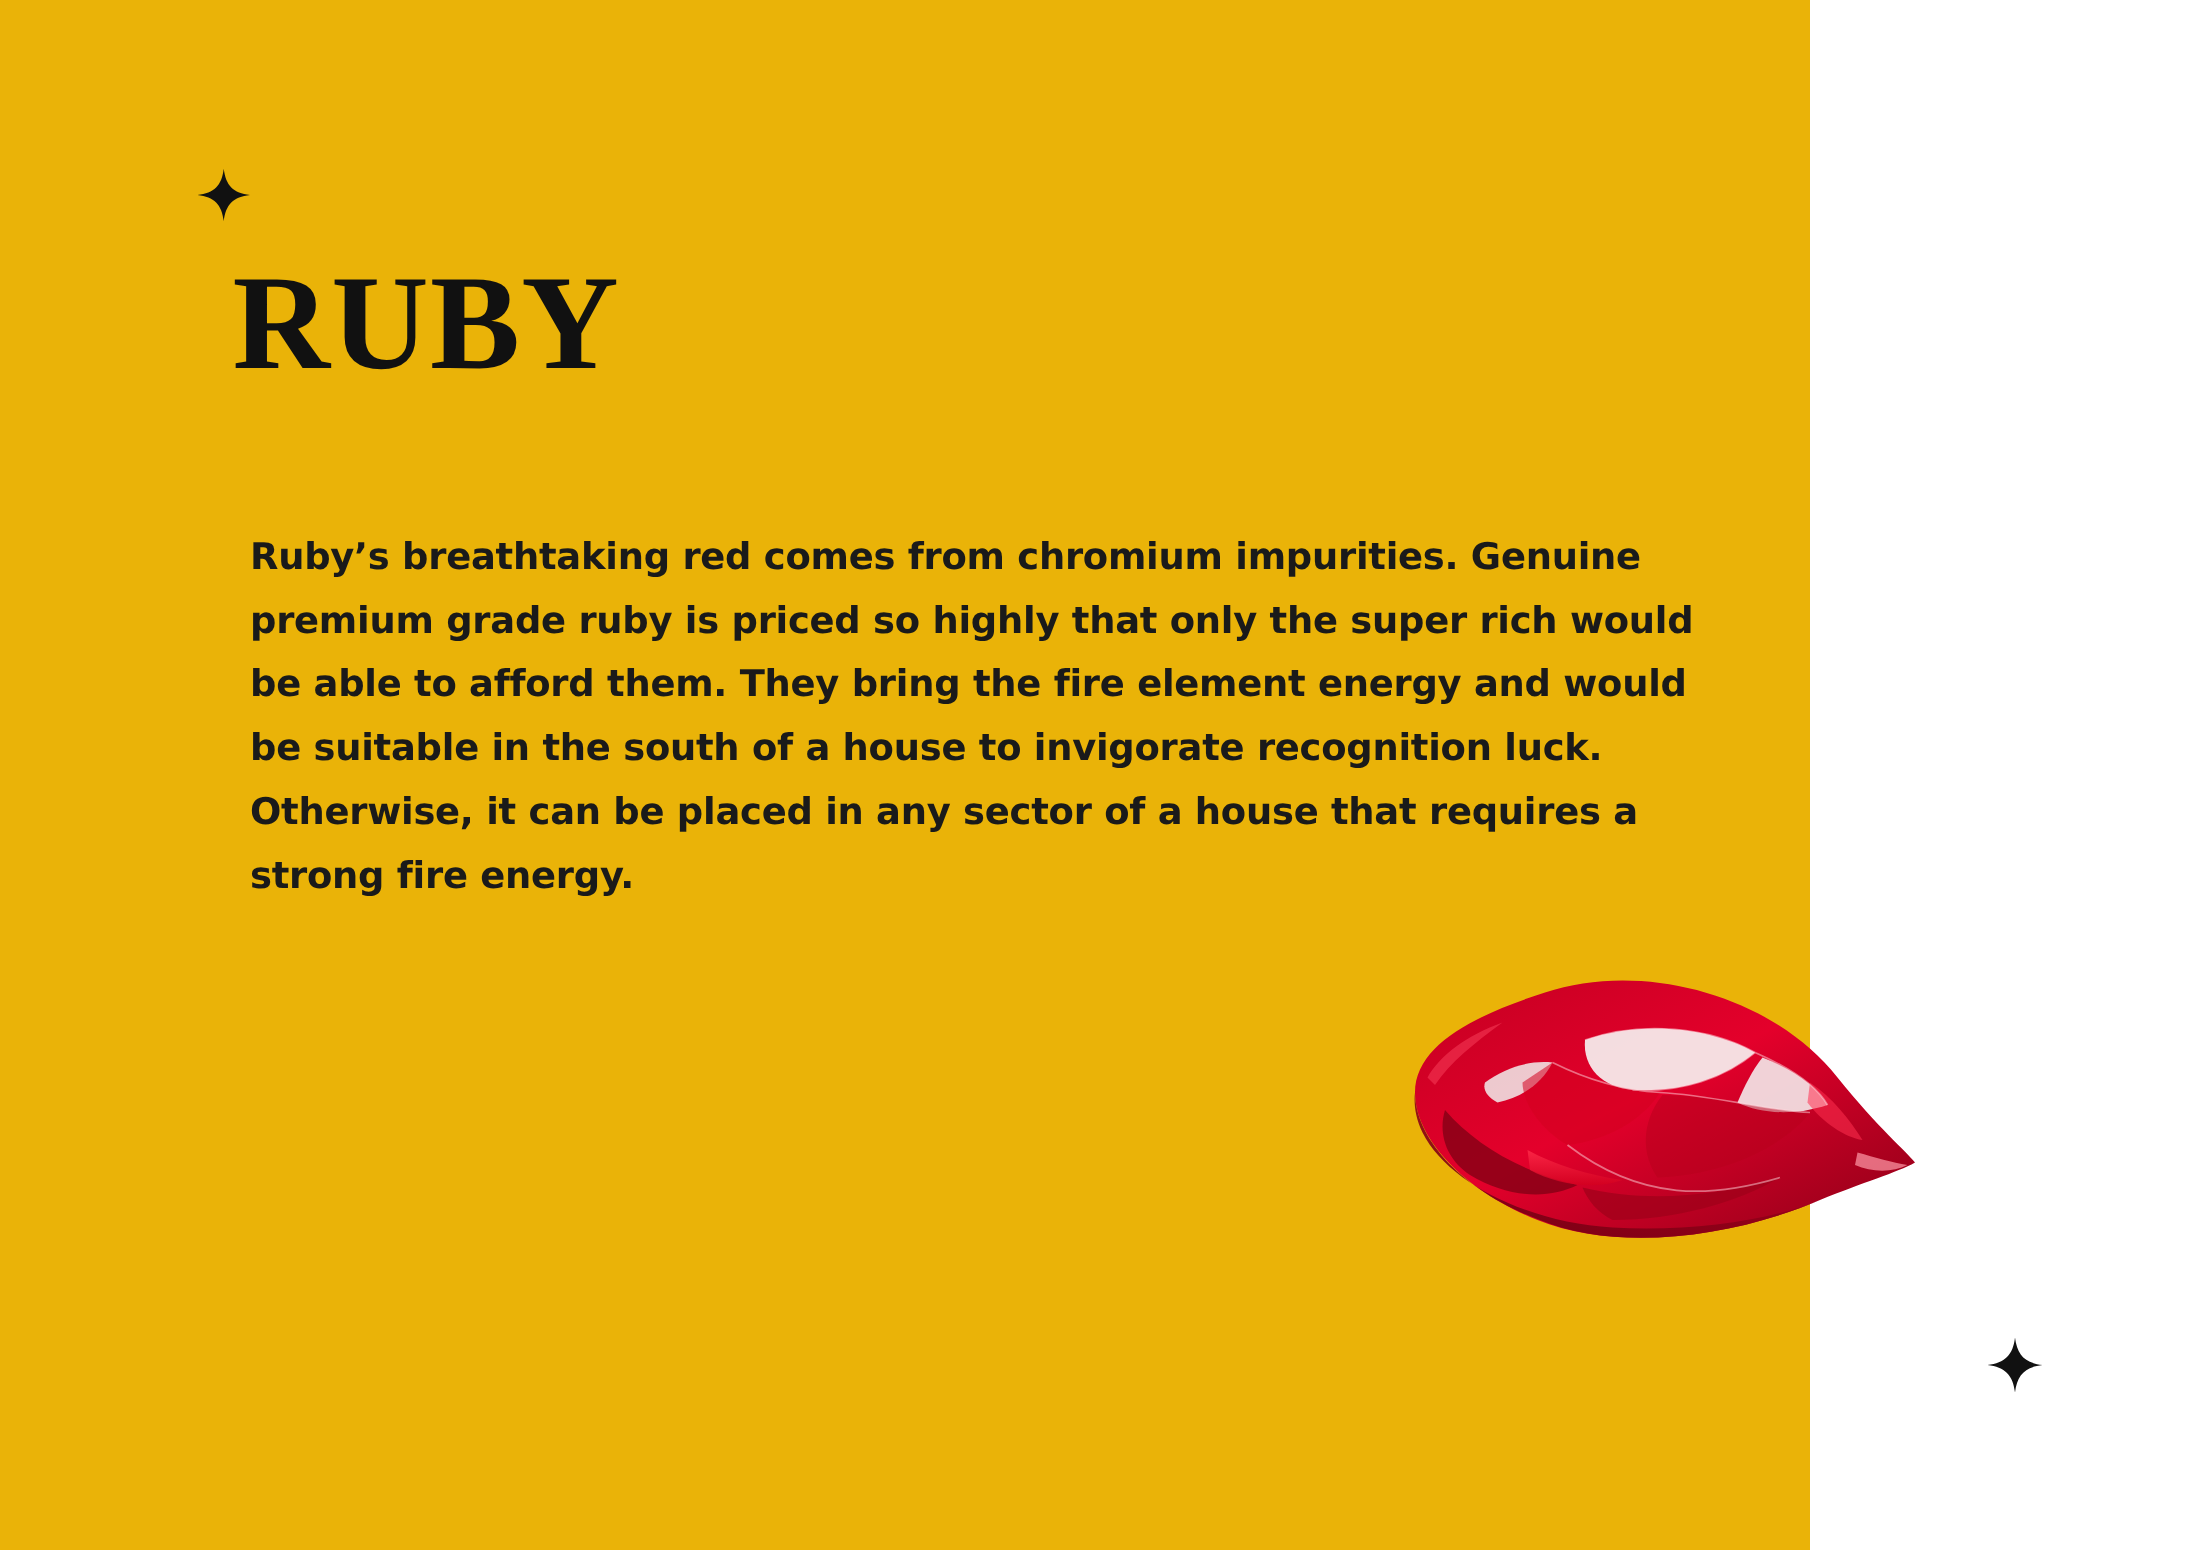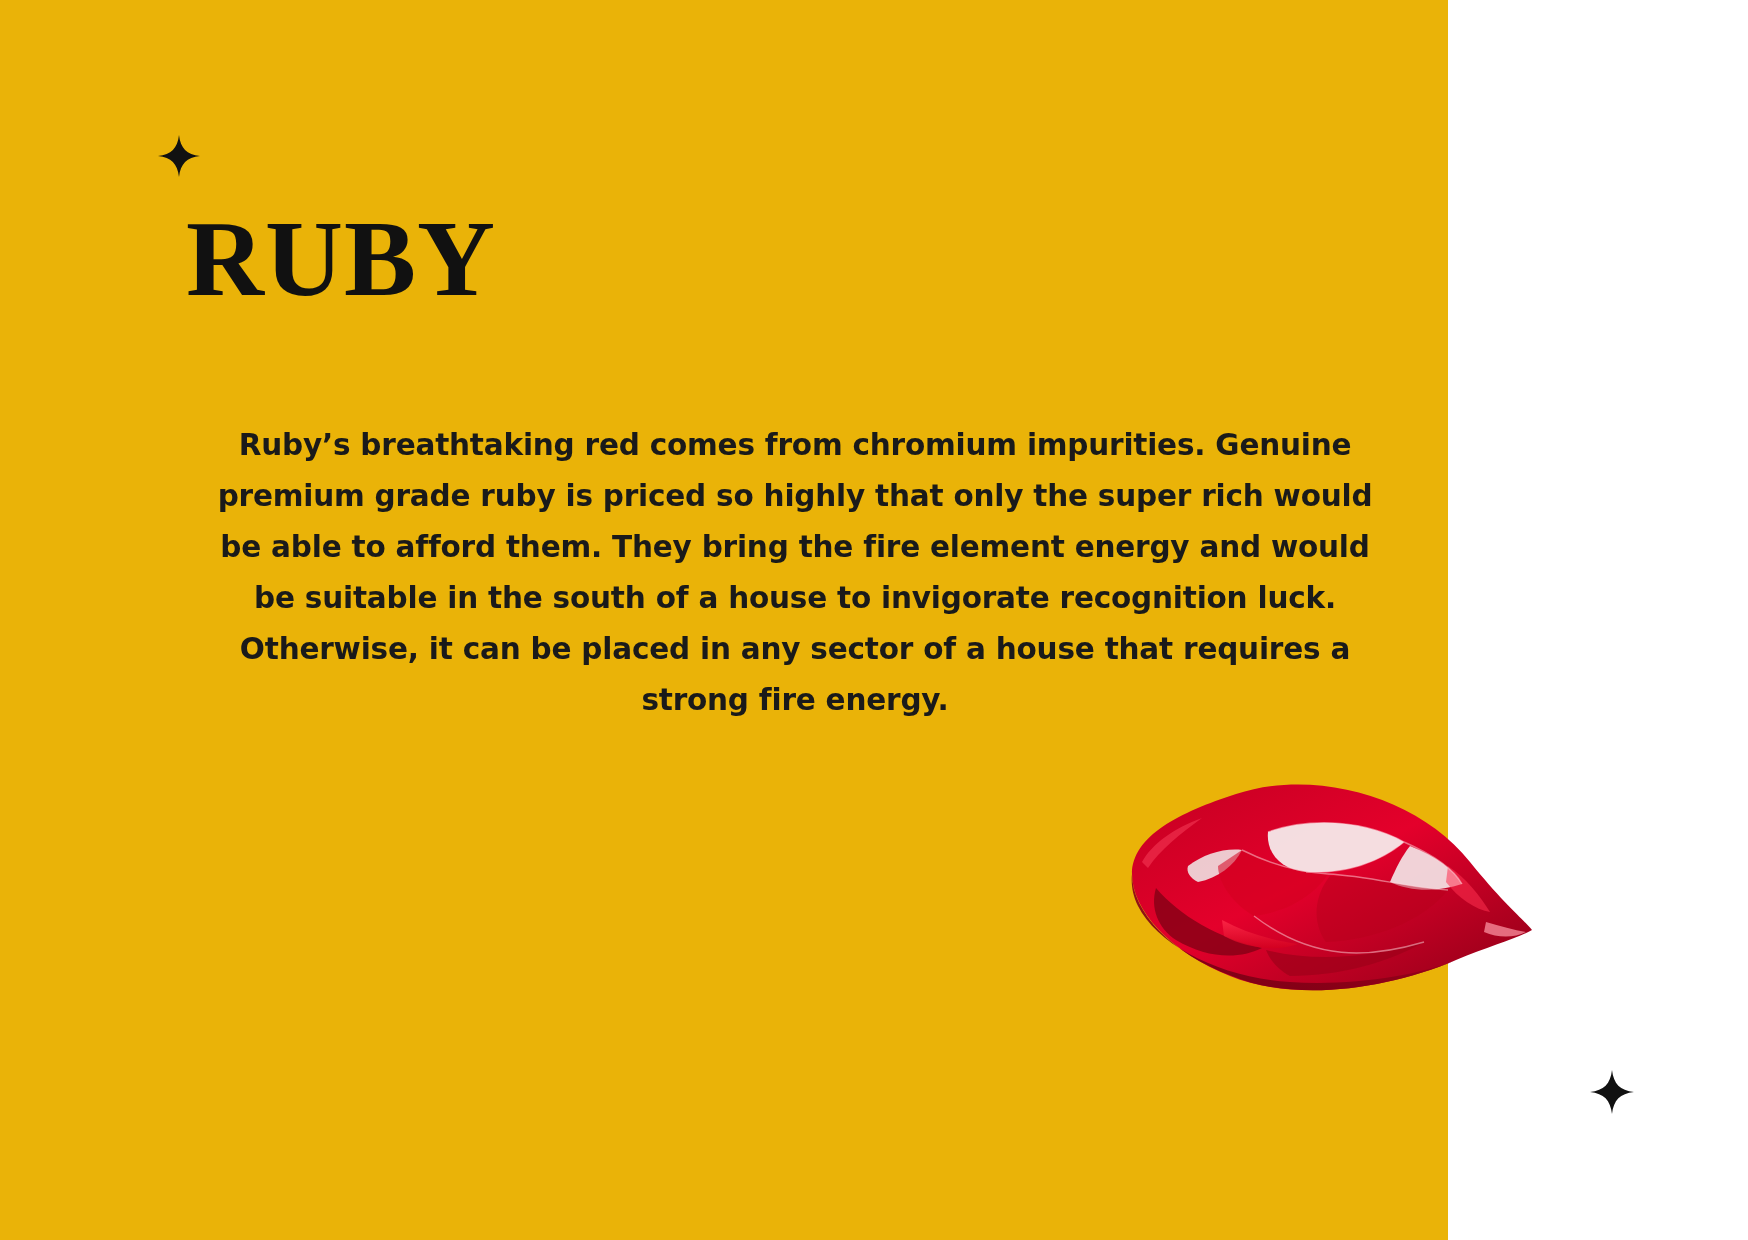--- a/index.html
+++ b/index.html
@@ -52,21 +52,20 @@
     position: absolute;
     left: 200px;
     top: 420px;
     width: 1190px;
     font-family: "DejaVu Sans", sans-serif;
     font-weight: 700;
     font-size: 29.5px;
     line-height: 51px;
     letter-spacing: -0.2px;
     color: #1a1a1a;
-    text-align: center;
   }
 
   
   .gem-wrap {
     position: absolute;
     left: 1118px;
     top: 770px;
     width: 420px;
     height: 245px;
   }

